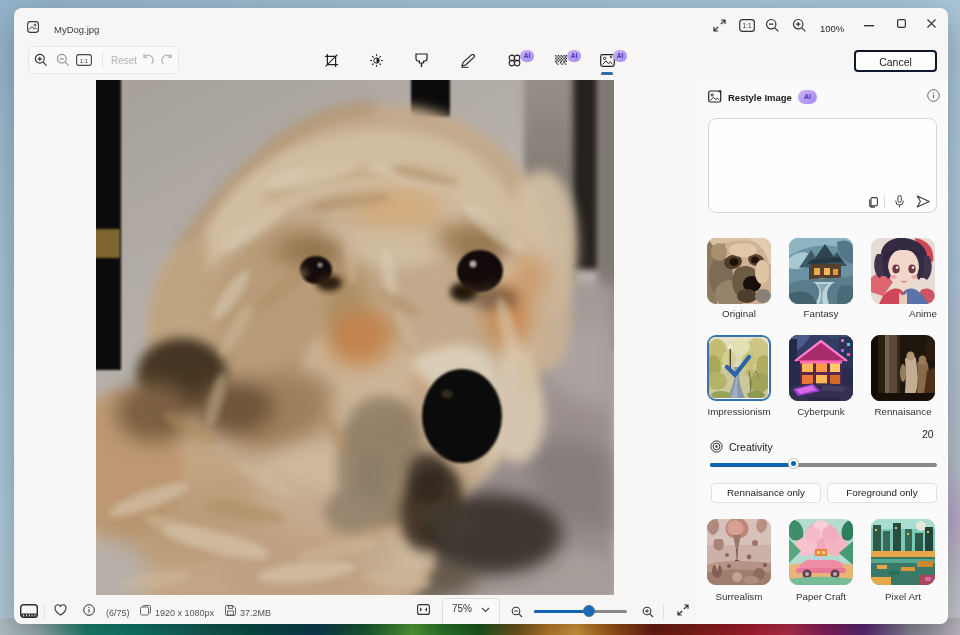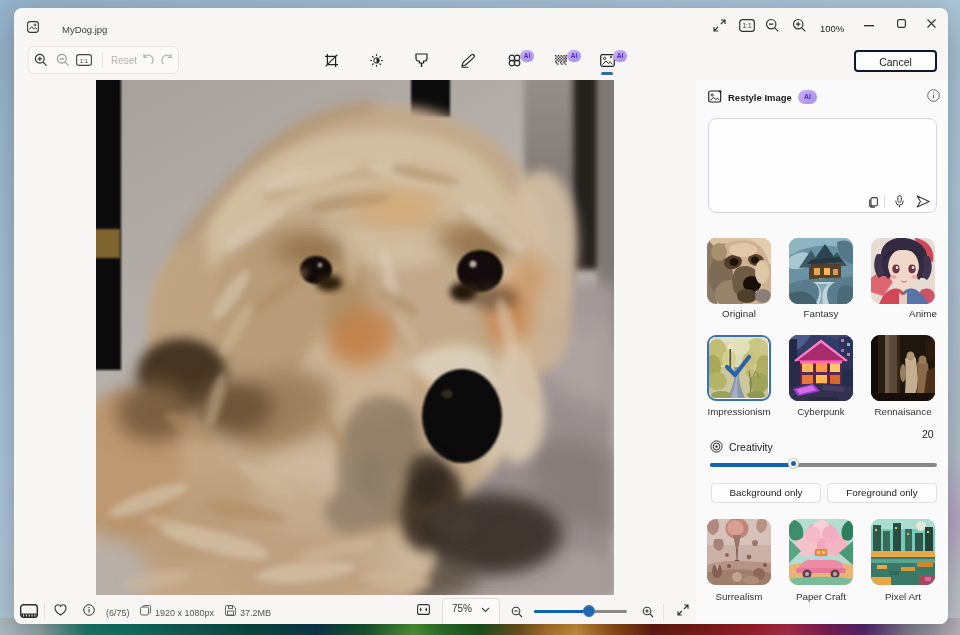--- a/index.html
+++ b/index.html
@@ -7,21 +7,21 @@
   .abs { position:absolute; }
   #wall { position:absolute; left:0; top:0; width:960px; height:635px;
     background: linear-gradient(160deg,#95b4cb 0%, #a0bed1 15%, #a9c6d8 35%, #b0cbdc 55%, #b4c4d2 75%, #bcc2ca 90%, #c6c7cd 100%); }
   #wallbot { position:absolute; left:0; top:618px; width:960px; height:17px;
     background: linear-gradient(90deg,#b0bcc4 0%, #9fb3b4 4%, #1d8674 9%, #0f7e6c 14%, #15645c 20%, #0a5348 26%, #0d3f54 33%, #1b5e34 38%, #57a43a 43%, #2e7e2e 46%, #1f5c20 50%, #7a5a20 54%, #c08030 57%, #dca040 60%, #a05618 64%, #6e1f14 68%, #8c1f1c 73%, #b02030 78%, #c03050 82%, #8c2060 86%, #5c2a78 90%, #8f8f9f 95%, #b9b4bc 100%); }
   #wallbot2 { position:absolute; left:0; top:610px; width:960px; height:10px;
     background: linear-gradient(90deg,#b4bec6 0%, #a8b8bc 8%, #4a9a84 14%, #3a8a74 22%, #2a6a5c 30%, #356e40 40%, #6aa84a 46%, #8a6a30 55%, #c89040 62%, #904820 70%, #7c2420 78%, #a02840 85%, #6c3a70 92%, #a8a4b0 100%); opacity:0; }
   #win { position:absolute; left:14px; top:8px; width:934px; height:616px;
     background:#f7f6f4; border-radius:8px; box-shadow:0 10px 36px rgba(0,0,0,.30);
     overflow:hidden; }
-  #fname { position:absolute; left:48px; top:16px; font-size:9.5px; color:#3a3a3a; }
+  #fname { position:absolute; left:40px; top:16px; font-size:9.5px; color:#3a3a3a; }
   svg { display:block; }
   .ttxt { position:absolute; font-size:11.5px; color:#222; }
   .lgrp { position:absolute; left:14px; top:38px; width:151px; height:28px; border:1px solid #e7e5e3; border-radius:6px; background:#fbfaf9; }
   #saveopt { position:absolute; left:736px; top:42px; width:95px; height:14px; background:#1063af; border-radius:11px; color:#fff; font-size:10.5px;margin-top:35px; }
   #saveopt span { position:absolute; left:12px; top:5px; }
   #cancel { position:absolute; left:840px; top:42px; width:83px; height:22px; background:#fdfdfd; border:2px solid #0f172a; border-radius:4px; color:#1b1b1b; font-size:10.5px; text-align:center; line-height:21px; }
   #underline { position:absolute; left:587px; top:64px; width:12px; height:2.5px; background:#2f6ca4; border-radius:2px; }
   #photo { position:absolute; left:82px; top:72px; width:518px; height:515px; }
   #panel { position:absolute; left:682px; top:72px; width:252px; height:544px; background:#fbfafa; border-radius:0 0 8px 0; }
   .ptitle { position:absolute; left:714px; top:84px; font-size:9.5px; font-weight:bold; color:#1b1b1b; }
@@ -604,21 +604,21 @@
   <svg class="abs" style="left:696px;top:432px" width="13" height="13" viewBox="0 0 13 13">
     <circle cx="6.5" cy="6.5" r="5.6" fill="none" stroke="#333" stroke-width="1"></circle>
     <circle cx="6.5" cy="6.5" r="3.4" fill="none" stroke="#333" stroke-width="1"></circle>
     <circle cx="6.5" cy="6.5" r="1.2" fill="#333"></circle>
   </svg>
   <span class="abs" style="left:715px;top:433px;font-size:10.5px;color:#1b1b1b">Creativity</span>
   <span class="abs" style="left:908px;top:420px;width:15px;text-align:left;font-size:10.5px;color:#1b1b1b">20</span>
   <div class="abs" style="left:696px;top:455px;width:227px;height:3.5px;background:#8a8886;border-radius:2px"></div>
   <div class="abs" style="left:696px;top:455px;width:79px;height:3.5px;background:#1063af;border-radius:2px"></div>
   <div class="abs" style="left:775px;top:451px;width:9px;height:9px;border-radius:50%;background:#1063af;border:2px solid #fdfdfd;box-shadow:0 0 0 1px #c8c6c3"></div>
-  <div class="btn2" style="left:697px;top:475px">Background only</div>
+  <div class="btn2" style="left:697px;top:475px">Rennaisance only</div>
   <div class="btn2" style="left:813px;top:475px">Foreground only</div>
 
   <div id="status"></div>
   <svg class="abs" style="left:6px;top:596px" width="18" height="14" viewBox="0 0 18 14">
     <rect x="0.7" y="0.7" width="16.6" height="12.6" rx="2.8" fill="none" stroke="#2b2b2b" stroke-width="1.4"></rect>
     <path d="M1.4 9.5 h15.2 v2 a2 2 0 0 1 -2 2 h-11.2 a2 2 0 0 1 -2 -2 Z" fill="#2b2b2b"></path>
     <g stroke="#f6f5f4" stroke-width="1">
         <path d="M3.6 10.5 v2 M6.4 10.5 v2 M9.2 10.5 v2 M12 10.5 v2 M14.8 10.5 v2"></path>
       </g>
   </svg>

